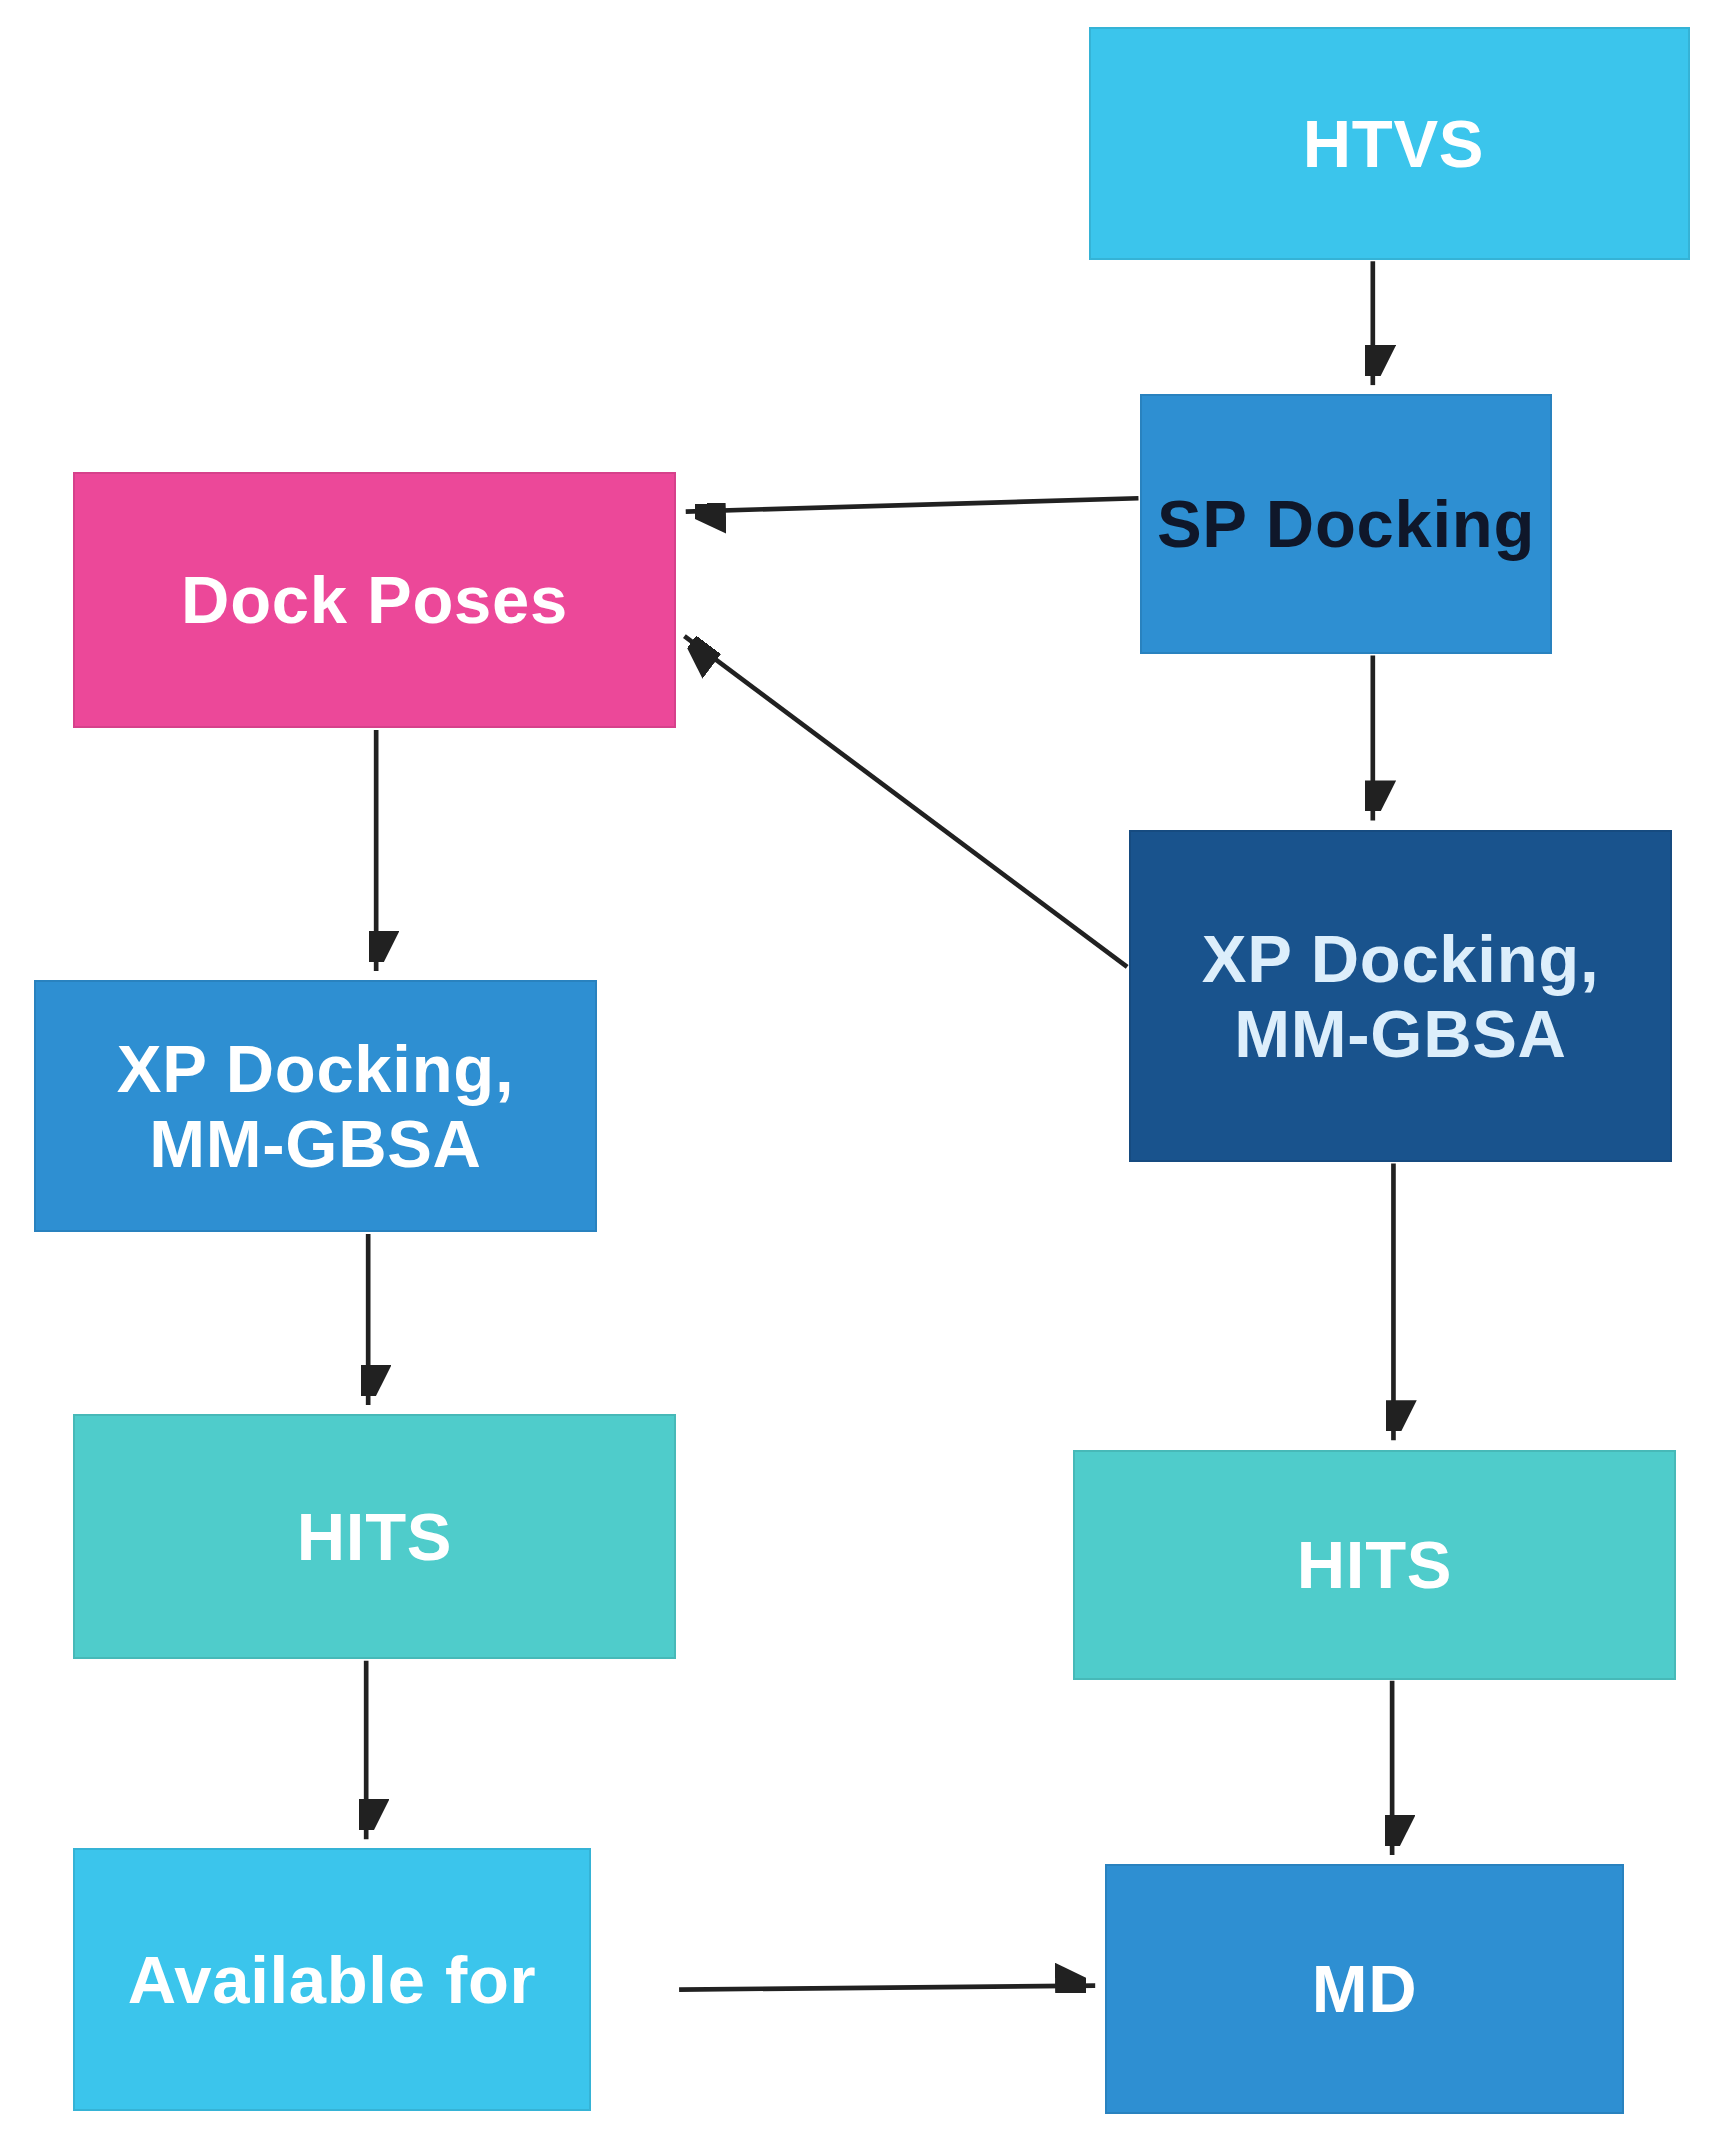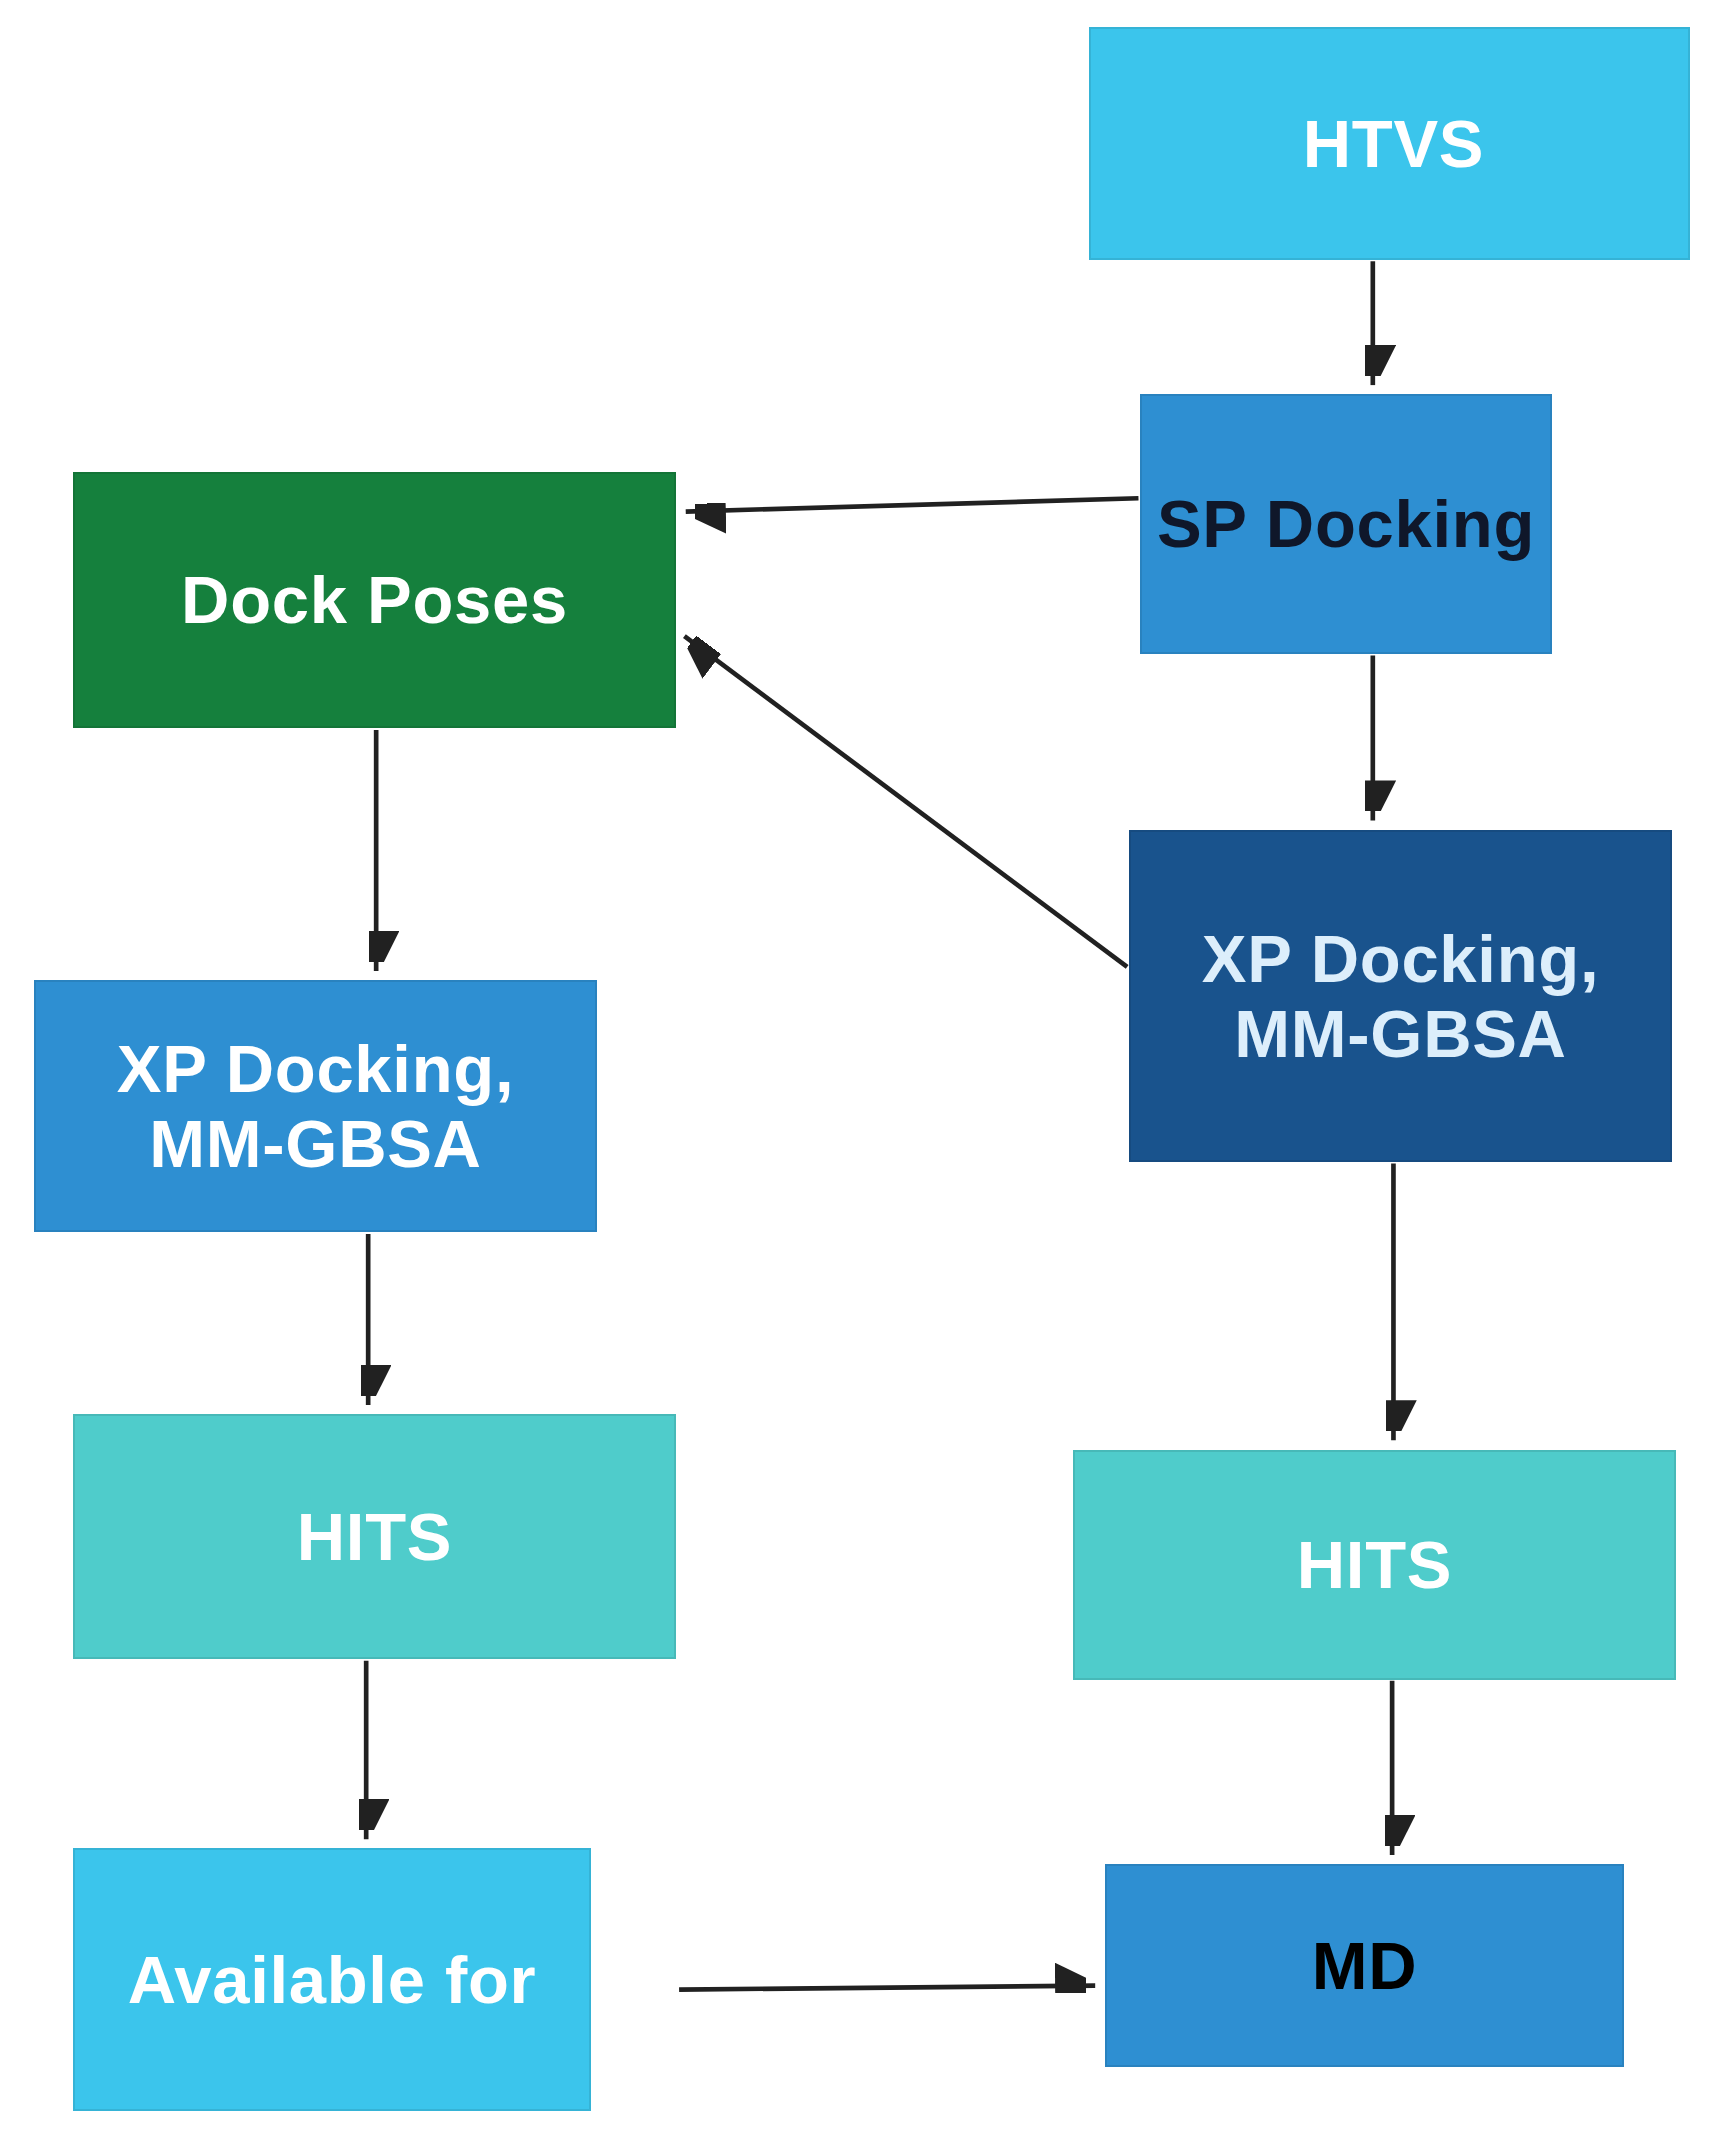--- a/index.html
+++ b/index.html
@@ -66,38 +66,38 @@
         <line x1="1020" y1="2988" x2="1645" y2="2982" stroke="#212121" stroke-width="7" marker-end="url(#arrowhead)"></line>
       </g>
   </svg>
   <div id="node-layer">
       <div class="node" style="left: 1089px; top: 27px; width: 593px; height: 233px; background: rgb(59, 197, 236); color: rgb(255, 255, 255); padding-left: 8px;">
         <span class="line">HTVS</span>
       </div>
       <div class="node" style="left: 1140px; top: 394px; width: 412px; height: 260px; background: rgb(46, 143, 210); color: #0f172a;">
         <span class="line">SP Docking</span>
       </div>
-      <div class="node" style="left: 73px; top: 472px; width: 603px; height: 256px; background: #15803d; color: rgb(255, 255, 255);">
+      <div class="node" style="left: 73px; top: 472px; width: 603px; height: 256px; background: #ec4899; color: rgb(255, 255, 255);">
         <span class="line">Dock Poses</span>
       </div>
       <div class="node" style="left: 1129px; top: 830px; width: 543px; height: 332px; background: rgb(25, 83, 141); color: rgb(220, 238, 251);">
         <span class="line">XP Docking,</span>
         <span class="line">MM-GBSA</span>
       </div>
       <div class="node" style="left: 34px; top: 980px; width: 563px; height: 252px; background: rgb(46, 143, 210); color: rgb(255, 255, 255);">
         <span class="line">XP Docking,</span>
         <span class="line">MM-GBSA</span>
       </div>
       <div class="node" style="left: 73px; top: 1414px; width: 603px; height: 245px; background: rgb(79, 204, 203); color: rgb(255, 255, 255);">
         <span class="line">HITS</span>
       </div>
       <div class="node" style="left: 1073px; top: 1450px; width: 603px; height: 230px; background: rgb(79, 204, 203); color: rgb(255, 255, 255);">
         <span class="line">HITS</span>
       </div>
       <div class="node" style="left: 73px; top: 1848px; width: 518px; height: 263px; background: rgb(59, 197, 236); color: rgb(255, 255, 255);">
         <span class="line">Available for</span>
       </div>
-      <div class="node" style="left: 1105px; top: 1864px; width: 519px; height: 203px; background: rgb(46, 143, 210); color: #000000;">
+      <div class="node" style="left: 1105px; top: 1864px; width: 519px; height: 250px; background: rgb(46, 143, 210); color: #ffffff;">
         <span class="line">MD</span>
       </div>
     </div>
 </div>
 
 
 </body></html>

